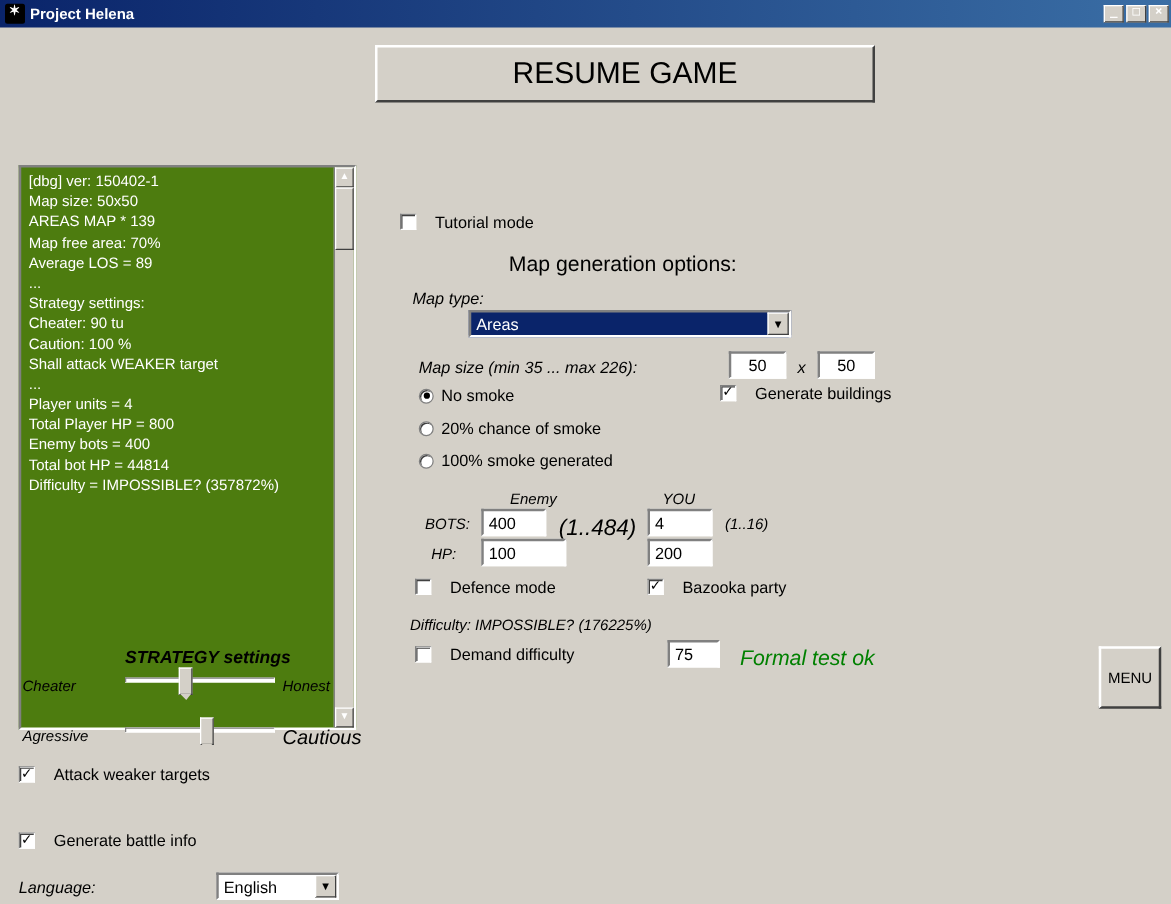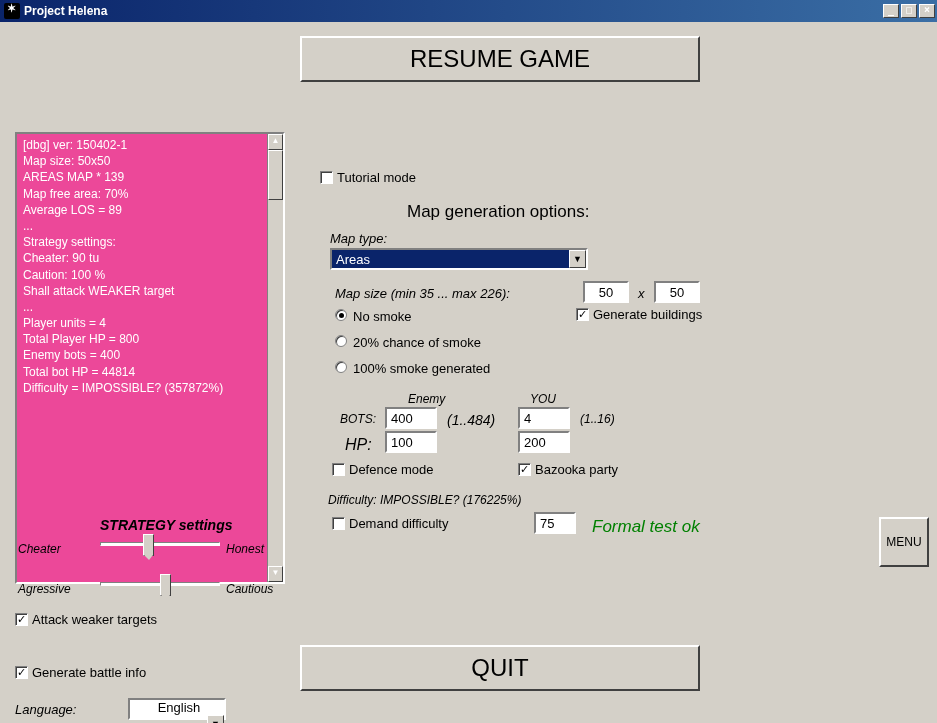--- a/index.html
+++ b/index.html
@@ -46,21 +46,21 @@
     cursor: default;
   }
   .content {
     position: relative;
     height: 701px;
   }
   .logbox {
     position: absolute;
     left: 15px; top: 110px;
     width: 270px; height: 452px;
-    background: #ec4899;
+    background: #4d7c0f;
     color: #fff;
     border: 2px solid;
     border-color: #808080 #fff #fff #808080;
     font-size: 12px;
     font-family: Arial, sans-serif;
     padding-right: 16px;
   }
   .logbox-inner { padding: 3px 6px; white-space: pre-line; line-height: 1.35; }
   .logbox-scroll {
     position: absolute; right: 0; top: 0; bottom: 0; width: 16px;
@@ -94,31 +94,31 @@
     right: 8px; top: 495px;
     width: 50px; height: 50px;
     background: #d4d0c8;
     border: 2px solid;
     border-color: #fff #404040 #404040 #fff;
     font-size: 12px;
     display: flex; align-items: center; justify-content: center;
   }
   .label { position: absolute; font-size: 13px; font-style: italic; }
   .heading { position: absolute; font-size: 17px; }
-  .checkbox { position: absolute; display: flex; align-items: center; font-size: 13px; gap: 4px; }
+  .checkbox { position: absolute; display: flex; align-items: center; font-size: 13px; gap: 15px; }
   .cb {
     width: 13px; height: 13px;
     background: #fff;
     border: 1px solid;
     border-color: #808080 #fff #fff #808080;
     box-shadow: inset 1px 1px 0 #404040;
     font-size: 11px; line-height: 10px; text-align: center;
     color: #000;
   }
-  .radio-row { position: absolute; display: flex; align-items: flex-start; gap: 6px; font-size: 13px; }
+  .radio-row { position: absolute; display: flex; align-items: center; gap: 6px; font-size: 13px; }
   .rb {
     width: 12px; height: 12px; border-radius: 50%;
     background: #fff;
     border: 1px solid #808080;
     box-shadow: inset 1px 1px 0 #404040;
     display: flex; align-items: center; justify-content: center;
   }
   .rb.checked::after {
     content: ""; width: 5px; height: 5px; border-radius: 50%; background: #000;
   }
@@ -134,22 +134,23 @@
   .dropdown {
     position: absolute;
     background: #0a246a;
     color: #fff;
     border: 2px solid;
     border-color: #808080 #fff #fff #808080;
     height: 22px;
     display: flex; align-items: center;
     padding: 0 0 0 4px;
     font-size: 13px;
-  }
-  .dropdown.light { background: #fff; color: #000; flex-direction: column; }
+    margin-left: 45px;
+  }
+  .dropdown.light { background: #fff; color: #000; }
   .dropdown .dd-btn {
     margin-left: auto;
     width: 17px; height: 18px;
     background: #d4d0c8;
     border: 1px solid; border-color: #fff #404040 #404040 #fff;
     font-size: 9px; text-align: center; line-height: 16px; color: #000;
   }
   .slider {
     position: absolute;
     height: 28px;
@@ -180,21 +181,20 @@
   <span>Project Helena</span>
   <span class="titlebar-spacer"></span>
   <span class="winbtn">_</span>
   <span class="winbtn">□</span>
   <span class="winbtn">×</span>
 </div>
 
 <div class="content">
 
   <div class="bigbtn" style="top:14px">RESUME GAME</div>
-  <div class="bigbtn" style="top:623px">QUIT</div>
   <div class="menubtn">MENU</div>
 
   <div class="logbox">
     <div class="logbox-inner">[dbg] ver: 150402-1
 Map size: 50x50
 AREAS MAP * 139
 Map free area: 70%
 Average LOS = 89
 ...
 Strategy settings:
@@ -248,26 +248,26 @@
   <div class="radio-row" style="left:335px; top:339px">
     <span class="rb"></span>
     <span>100% smoke generated</span>
   </div>
 
   <div class="label" style="left:408px; top:370px; font-size:12px">Enemy</div>
   <div class="label" style="left:530px; top:370px; font-size:12px">YOU</div>
 
   <div class="label" style="left:340px; top:390px; font-size:12px">BOTS:</div>
   <div class="textfield" style="left:385px; top:385px; width:52px">400</div>
-  <div class="label" style="left:447px; top:390px; font-size:14px">(1..484)</div>
+  <div class="label" style="left:447px; top:390px; font-size:18px">(1..484)</div>
   <div class="textfield" style="left:518px; top:385px; width:52px">4</div>
   <div class="label" style="left:580px; top:390px; font-size:12px">(1..16)</div>
 
-  <div class="label" style="left:345px; top:414px; font-size:16px">HP:</div>
-  <div class="textfield" style="left:385px; top:409px; width:52px">100</div>
+  <div class="label" style="left:345px; top:414px; font-size:12px">HP:</div>
+  <div class="textfield" style="left:385px; top:409px; width:68px">100</div>
   <div class="textfield" style="left:518px; top:409px; width:52px">200</div>
 
   <div class="checkbox" style="left:332px; top:440px">
     <span class="cb"></span>
     <span>Defence mode</span>
   </div>
   <div class="checkbox" style="left:518px; top:440px">
     <span class="cb">✓</span>
     <span>Bazooka party</span>
   </div>
@@ -288,21 +288,21 @@
     <div class="track"></div>
       <div class="thumb" style="left:43px"></div>
   </div>
   <div class="label" style="left:226px; top:520px; font-size:12px">Honest</div>
 
   <div class="label" style="left:18px; top:560px; font-size:12px">Agressive</div>
   <div class="slider" style="left:100px; top:550px; width:120px">
     <div class="track"></div>
       <div class="thumb" style="left:60px"></div>
   </div>
-  <div class="label" style="left:226px; top:560px; font-size:12px">Cautious</div>
+  <div class="label" style="left:226px; top:560px; font-size:16px">Cautious</div>
 
   <div class="checkbox" style="left:15px; top:590px">
     <span class="cb">✓</span>
     <span>Attack weaker targets</span>
   </div>
 
   <div class="checkbox" style="left:15px; top:643px">
     <span class="cb">✓</span>
     <span>Generate battle info</span>
   </div>

